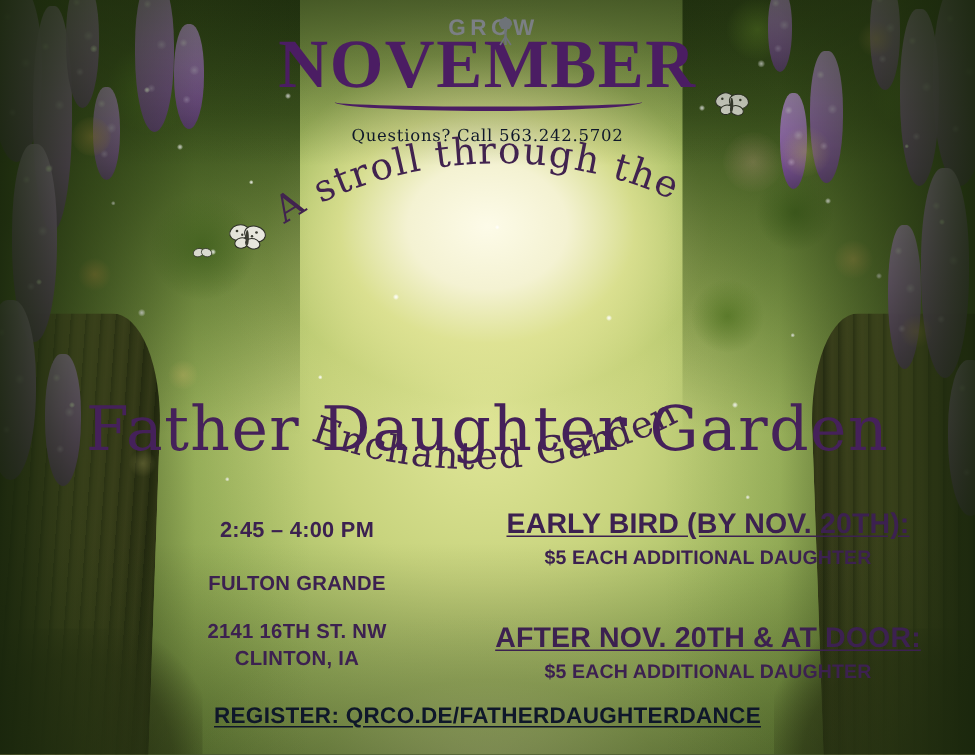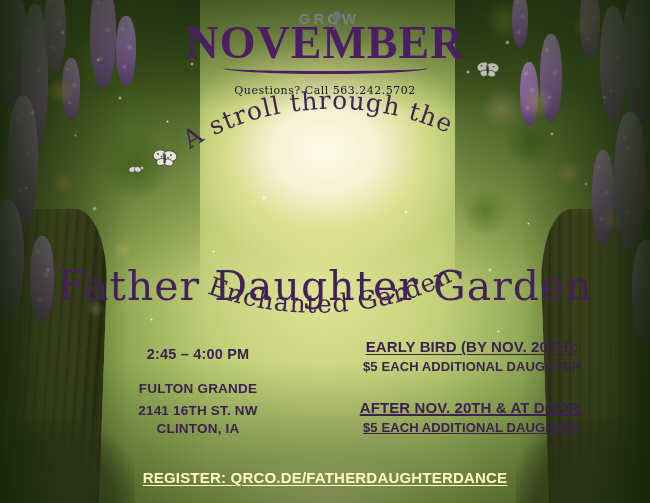--- a/index.html
+++ b/index.html
@@ -204,31 +204,31 @@
     position: absolute;
     top: 337px; left: 322px;
     width: 300px;
     color: #3c2150;
     font-size: 13px;
     font-weight: bold;
     line-height: 1.34;
     letter-spacing: 0.1px;
   }
   .price-head {
-    font-size: 15px;
+    font-size: 19px;
     text-decoration: underline;
     text-underline-offset: 2px;
     margin-bottom: 1px;
   }
-  .price-block.second { margin-top: 22px; text-decoration: underline; }
+  .price-block.second { margin-top: 32px; }
 
   .register {
     position: absolute;
     bottom: 17px; left: 0; right: 0;
-    color: #fef9c3;
+    color: #0f172a;
     font-size: 15px;
     font-weight: bold;
     text-decoration: underline;
     text-underline-offset: 2px;
     letter-spacing: 0.2px;
   }
 </style>
 </head>
 <body>
 
@@ -387,21 +387,21 @@
           </textPath>
         </text>
       </svg>
     </div>
 
     <div class="title">Father Daughter Garden</div>
 
     <div class="info-left">
       <div class="when">2:45 – 4:00 PM</div>
       <div class="venue">FULTON GRANDE</div>
-      <div class="venue" style="margin-top:4px;">2141 16TH ST. NW</div>
+      <div class="venue" style="margin-top:14px;">2141 16TH ST. NW</div>
       <div class="venue" style="margin-top:0;">CLINTON, IA</div>
     </div>
 
     <div class="info-right">
       <div class="price-block">
         <div class="price-head">EARLY BIRD (BY NOV. 20TH):</div>
         <div>$5 EACH ADDITIONAL DAUGHTER</div>
       </div>
       <div class="price-block second">
         <div class="price-head">AFTER NOV. 20TH &amp; AT DOOR:</div>

